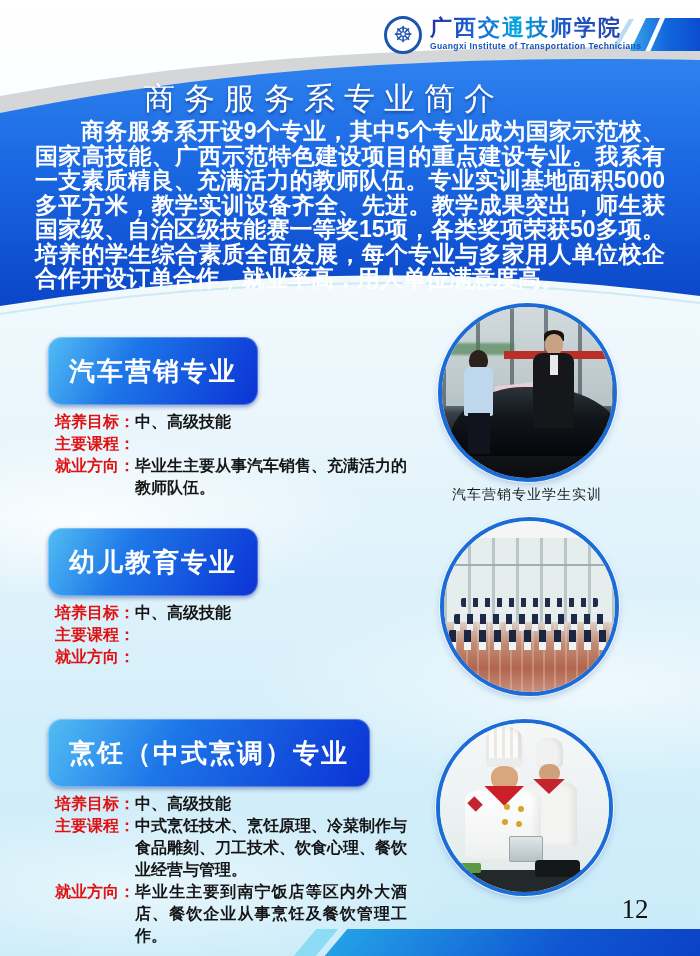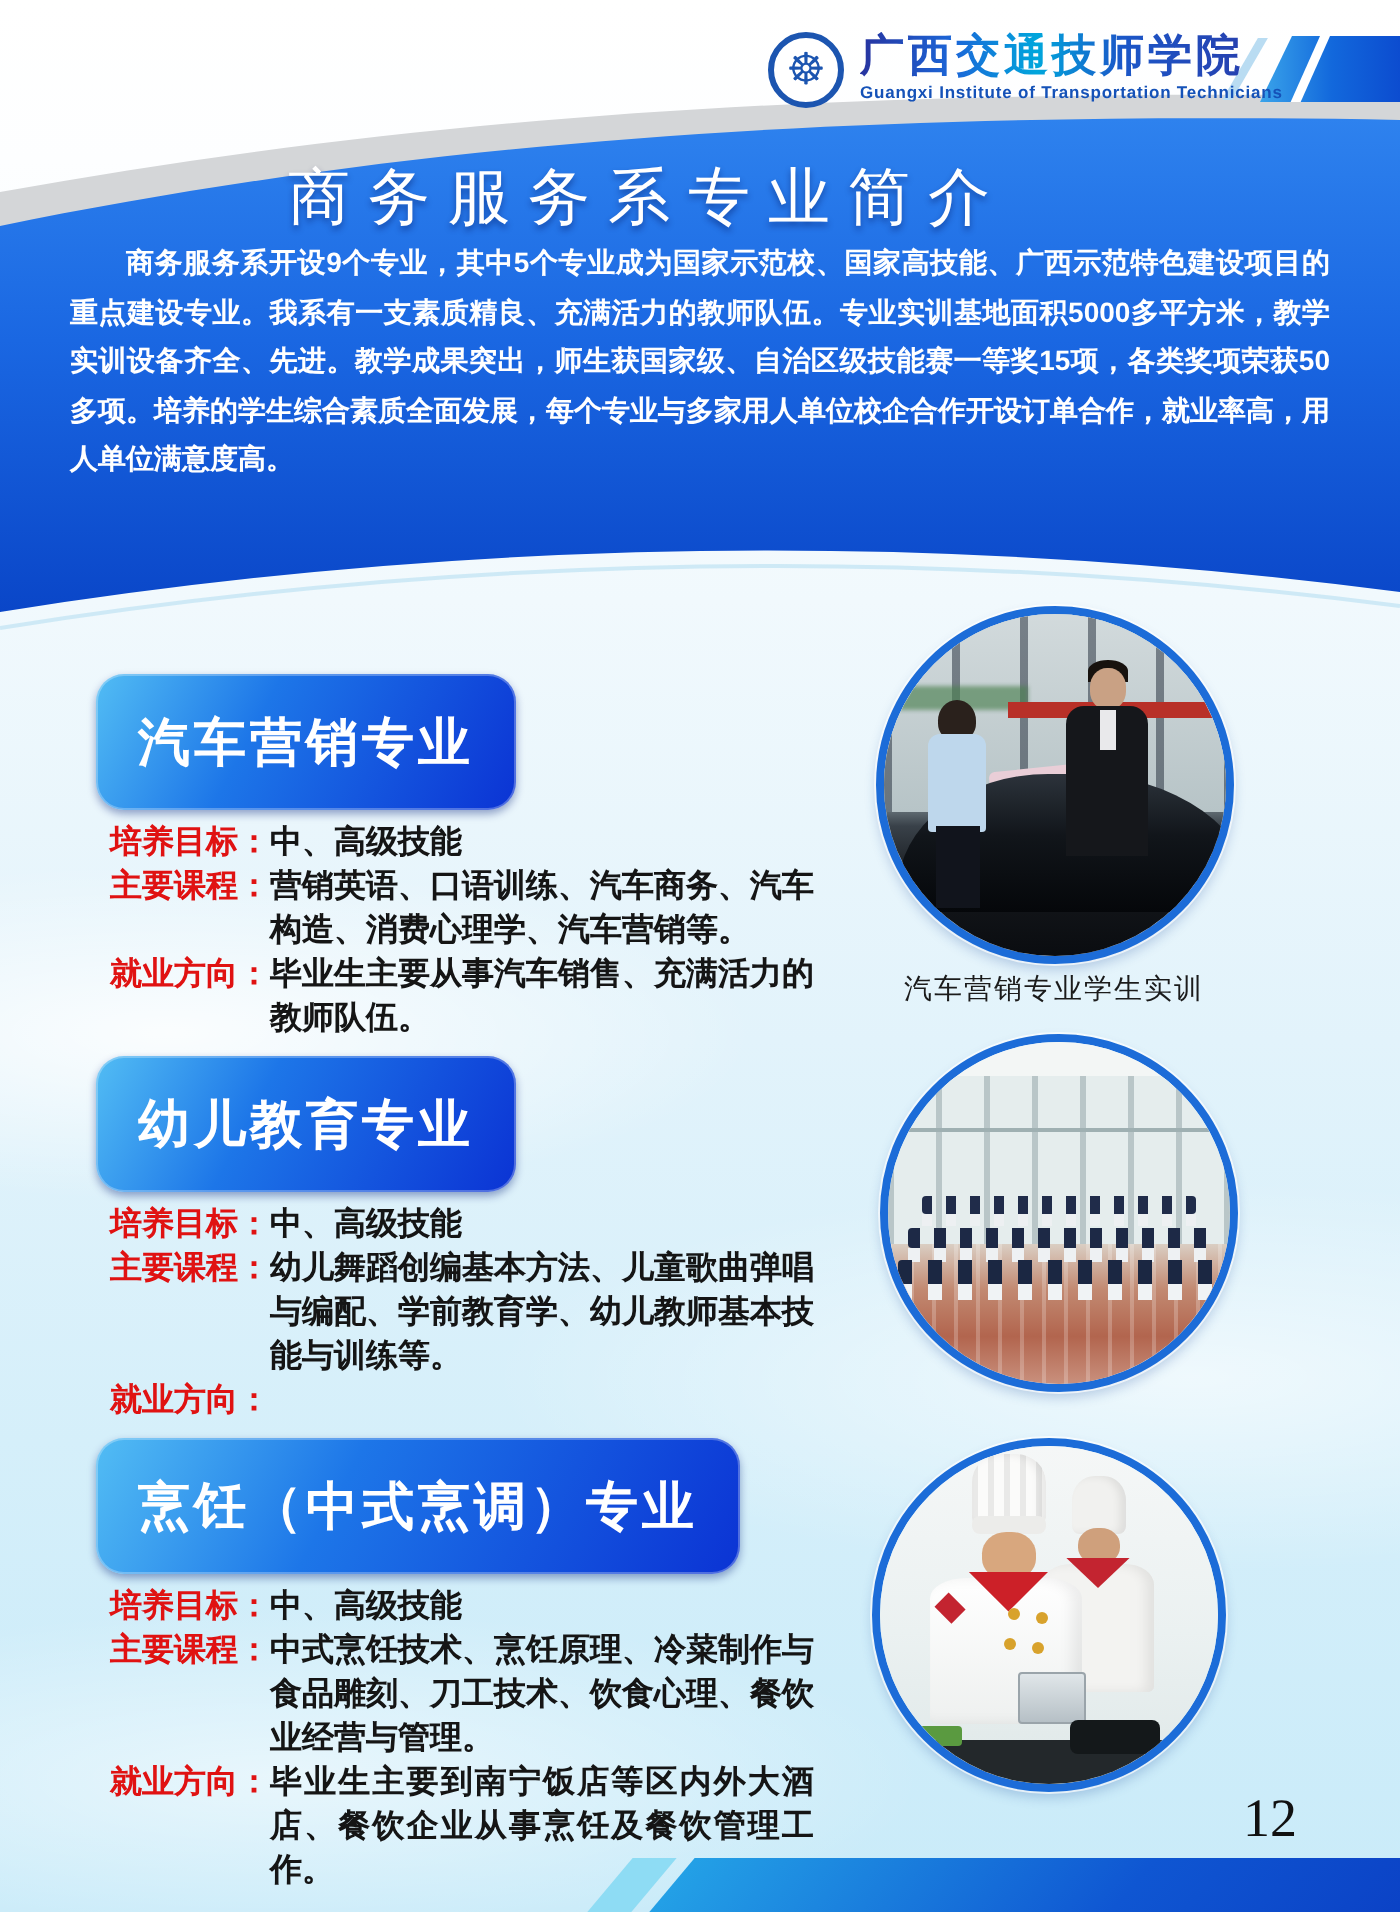--- a/index.html
+++ b/index.html
@@ -23,21 +23,21 @@
   .school-en{font-size:8.5px;font-weight:700;color:#1552b8;letter-spacing:.4px;margin-top:1px;}
   .tr-slash-pale{position:absolute;left:620px;top:19px;width:5px;height:31px;background:#b9dcf2;transform:skewX(-30deg);z-index:3;}
   .tr-bar{position:absolute;left:630px;top:18px;width:80px;height:33px;z-index:3;
     background:linear-gradient(90deg,#3aa4ea 0%,#1268dc 45%,#0a44cc 100%);
     clip-path:polygon(16px 0,100% 0,100% 100%,0 100%);}
   .tr-bar .gap{position:absolute;left:22px;top:-2px;width:5px;height:40px;background:#fff;transform:skewX(-24deg);}
   .banner-title{position:absolute;left:0;top:78px;width:648px;text-align:center;z-index:2;
     color:#ffffff;font-family:"Liberation Serif",serif;font-weight:400;font-size:31px;letter-spacing:9px;
     text-shadow:0 2px 3px rgba(0,20,90,.45);}
   .intro{position:absolute;left:35px;top:119px;width:630px;z-index:2;margin:0;
-    color:#ffffff;font-weight:700;font-size:14px;line-height:24.5px;text-align:justify;text-indent:2em;}
+    color:#ffffff;font-weight:700;font-size:23px;line-height:24.5px;text-align:justify;text-indent:2em;}
   
   .major{position:absolute;left:48px;width:400px;z-index:2;}
   .major-btn{display:inline-block;padding:17px 21px;border-radius:14px;
     background:linear-gradient(118deg,#52bdf4 0%,#1d76e8 38%,#0b33d4 100%);
     box-shadow:0 2px 4px rgba(0,30,120,.4), inset 0 0 0 1px rgba(255,255,255,.28);
     color:#fff;font-weight:700;font-size:26px;letter-spacing:2px;line-height:34px;}
   .rows{margin-top:6px;margin-left:7px;width:352px;}
   .row{display:flex;font-size:16px;line-height:22px;font-weight:700;}
   .row .lbl{flex:none;color:#e01212;}
   .row .txt{color:#151515;text-align:justify;}
@@ -148,21 +148,20 @@
     <div class="major-btn">
       <span>汽车营销专业</span>
     </div>
     <div class="rows">
       <div class="row">
         <span class="lbl">培养目标：</span>
         <span class="txt">中、高级技能</span>
       </div>
       <div class="row">
         <span class="lbl">主要课程：</span>
-        <span class="txt">营销英语、口语训练、汽车商务、汽车构造、消费心理学、汽车营销等。</span>
       </div>
       <div class="row">
         <span class="lbl">就业方向：</span>
         <span class="txt">毕业生主要从事汽车销售、充满活力的教师队伍。</span>
       </div>
     </div>
   </section>
 
   <div id="photo1" class="photo">
     <div class="p1-bg"></div>
@@ -185,21 +184,20 @@
     <div class="major-btn">
       <span>幼儿教育专业</span>
     </div>
     <div class="rows">
       <div class="row">
         <span class="lbl">培养目标：</span>
         <span class="txt">中、高级技能</span>
       </div>
       <div class="row">
         <span class="lbl">主要课程：</span>
-        <span class="txt">幼儿舞蹈创编基本方法、儿童歌曲弹唱与编配、学前教育学、幼儿教师基本技能与训练等。</span>
       </div>
       <div class="row">
         <span class="lbl">就业方向：</span>
       </div>
     </div>
   </section>
 
   <div id="photo2" class="photo">
     <div class="p2-ceil"></div>
     <div class="p2-win"></div>

